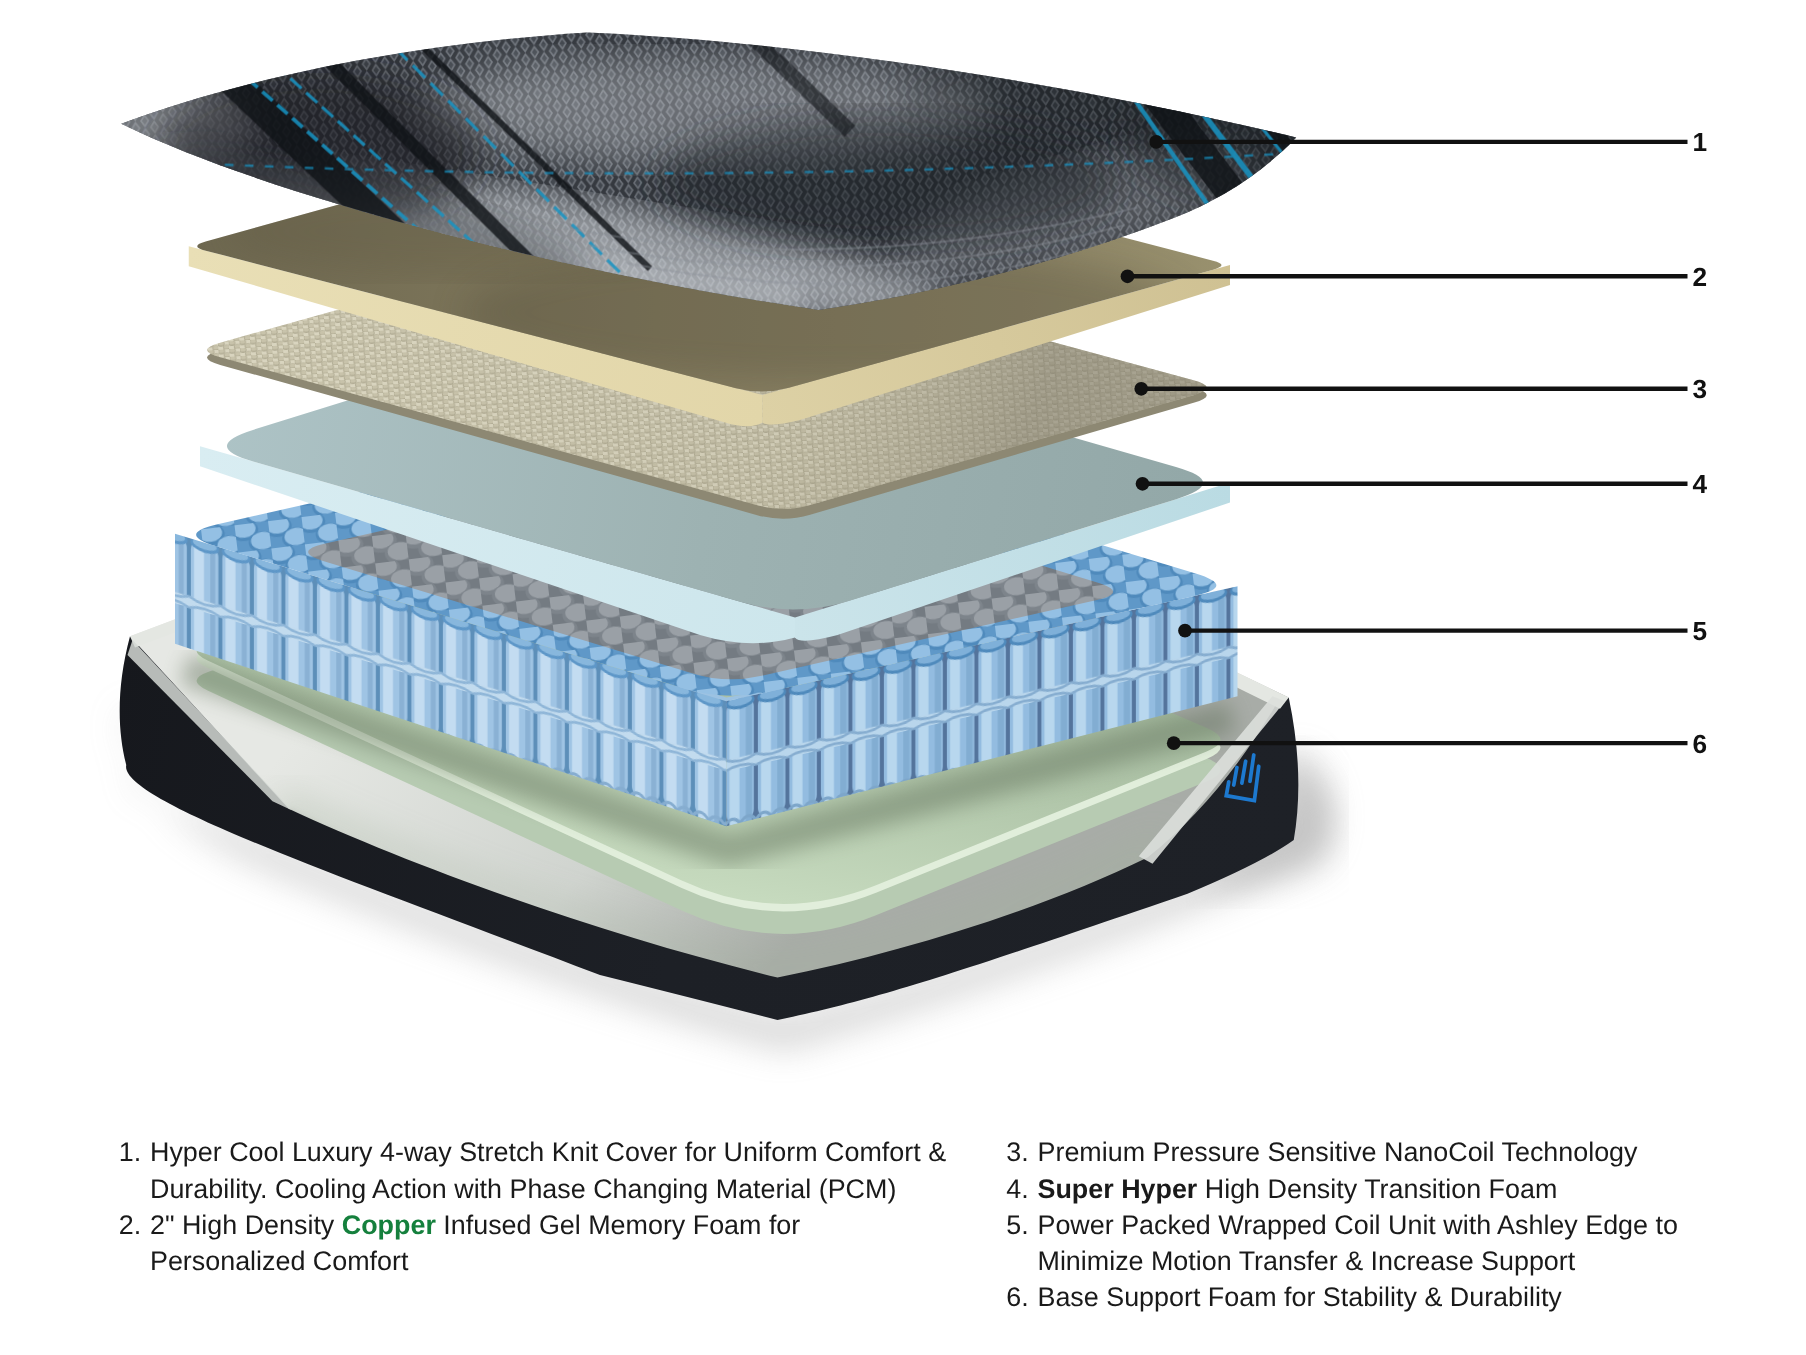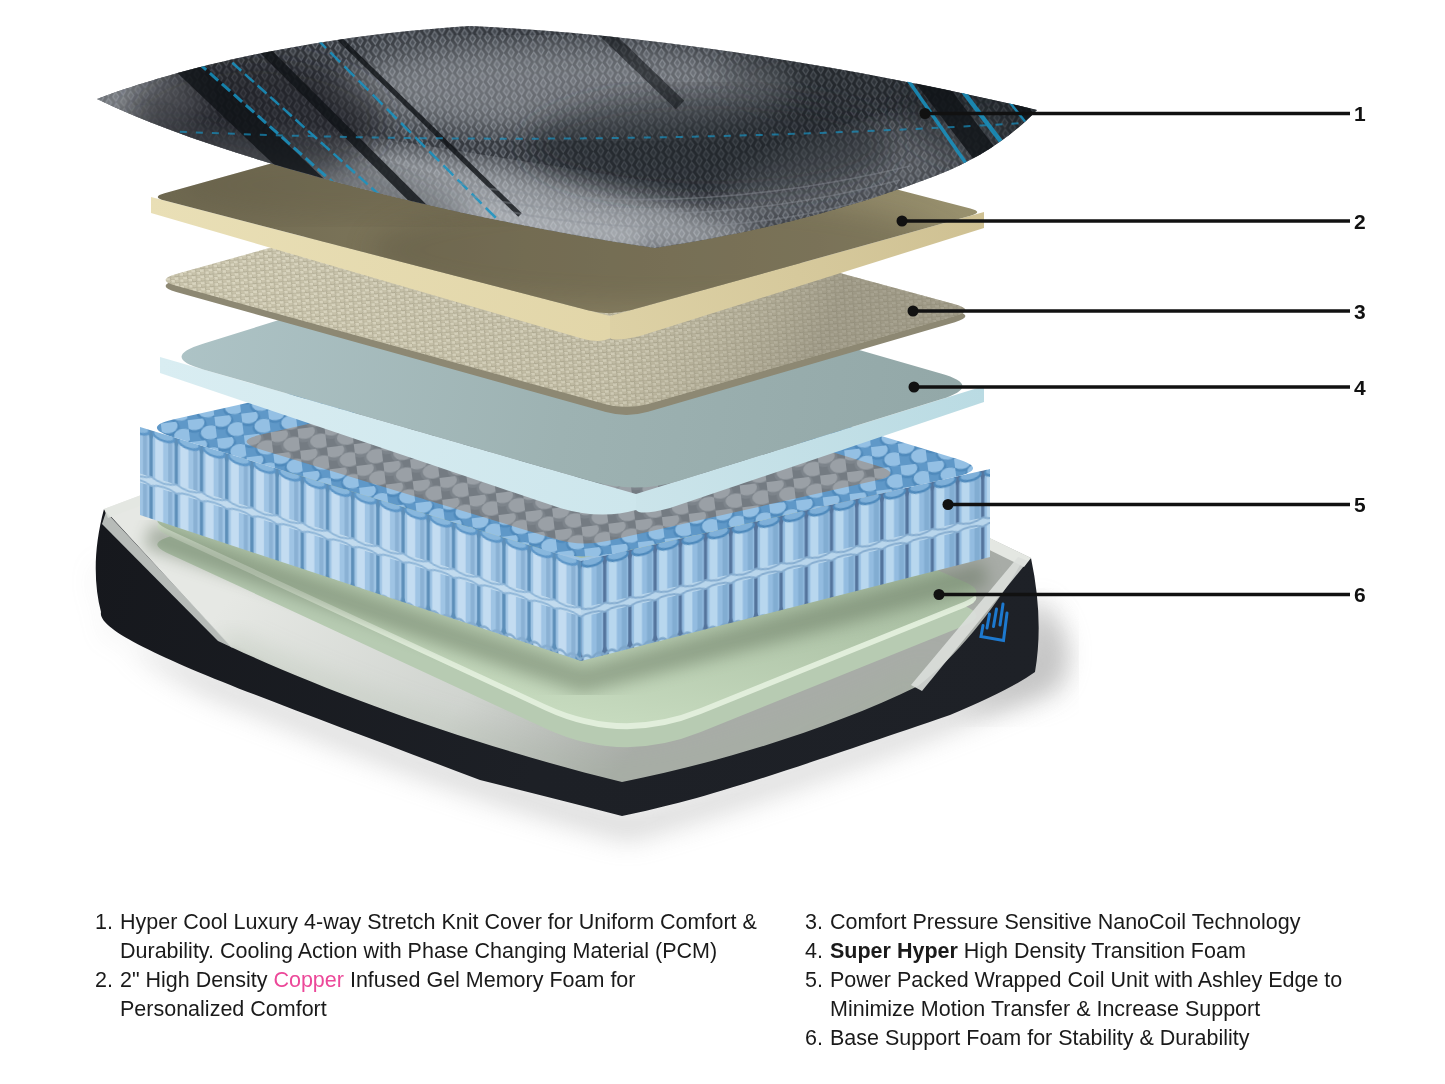--- a/index.html
+++ b/index.html
@@ -3,21 +3,21 @@
 <meta charset="utf-8">
 <style>
 html,body{margin:0;padding:0;background:#fff;width:1445px;height:1084px;overflow:hidden;}
 body{font-family:"Liberation Sans",sans-serif;}
 #wrap{position:relative;width:1445px;height:1084px;}
 svg{position:absolute;left:0;top:0;}
 .leg{position:absolute;font-size:21.5px;line-height:29px;color:#1a1a1a;}
 .it{display:flex;}
 .n{flex:0 0 25px;}
 .t{flex:1;}
-.cu{color:#ec4899;font-weight:normal;margin-top:27px;}
+.cu{color:#15803d;font-weight:bold;margin-top:27px;}
 .b{font-weight:bold;}
 </style>
 </head>
 <body>
 <div id="wrap">
 <svg width="1445" height="1084" viewBox="0 0 1445 1084">
 <defs>
 
 <linearGradient id="tanTop" x1="151" y1="197" x2="984" y2="212" gradientUnits="userSpaceOnUse">
  <stop offset="0" stop-color="#6e6850"></stop>
@@ -299,21 +299,21 @@
         <div class="t">Hyper Cool Luxury 4-way Stretch Knit Cover for Uniform Comfort &amp; Durability. Cooling Action with Phase Changing Material (PCM)</div>
       </div>
  <div class="it">
         <div class="n">2.</div>
         <div class="t">2" High Density <span class="cu">Copper</span> Infused Gel Memory Foam for Personalized Comfort</div>
       </div>
 </div>
 <div class="leg" style="left:805px;top:908px;width:540px;">
  <div class="it">
         <div class="n">3.</div>
-        <div class="t">Comfort Pressure Sensitive NanoCoil Technology</div>
+        <div class="t">Premium Pressure Sensitive NanoCoil Technology</div>
       </div>
  <div class="it">
         <div class="n">4.</div>
         <div class="t"><span class="b">Super Hyper</span> High Density Transition Foam</div>
       </div>
  <div class="it">
         <div class="n">5.</div>
         <div class="t">Power Packed Wrapped Coil Unit with Ashley Edge to Minimize Motion Transfer &amp; Increase Support</div>
       </div>
  <div class="it">

